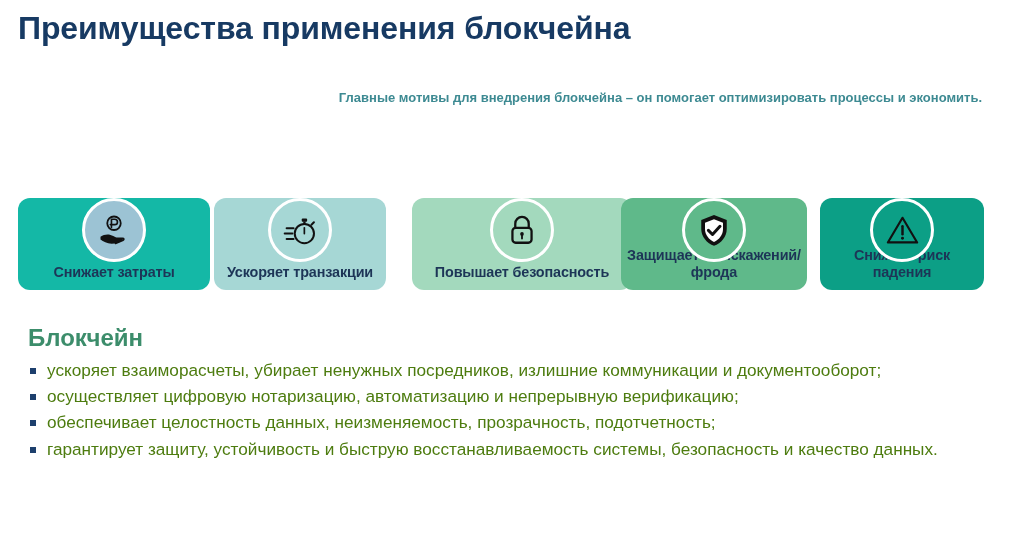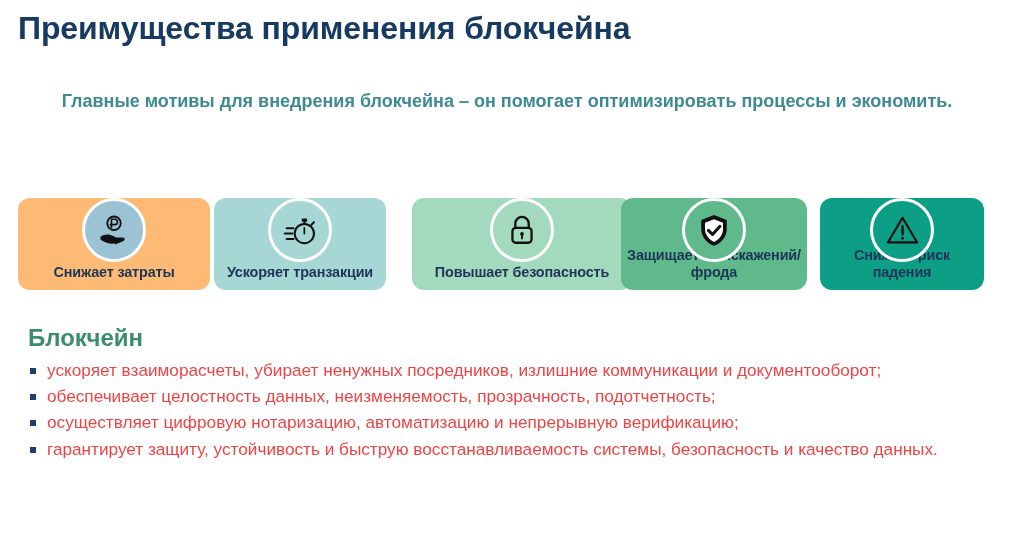--- a/index.html
+++ b/index.html
@@ -36,22 +36,22 @@
     line-height: 1.3;
     white-space: nowrap;
   }
 
   
   .slide-subtitle {
     position: absolute;
     left: 32px;
     top: 88px;
     width: 950px;
-    text-align: center;
-    font-size: 18px;
+    text-align: right;
+    font-size: 13px;
     font-weight: bold;
     color: #3d8a92;
     line-height: 1.52;
   }
 
   
   .cards-row {
     position: absolute;
     left: 18px;
     top: 168px;
@@ -119,21 +119,21 @@
   .bullet-list {
     list-style: none;
     margin: 0;
     padding: 0;
   }
 
   .bullet-item {
     position: relative;
     padding-left: 19px;
     font-size: 17.2px;
-    color: #ef4444;
+    color: #4d7c0f;
     line-height: 1.52;
     margin-bottom: 0px;
     text-align: left;
   }
 
   .bullet-item::before {
     content: "";
     position: absolute;
     left: 2px;
     top: 11px;
@@ -146,21 +146,21 @@
 <body>
 
 <div class="slide">
 
   <div class="slide-title">Преимущества применения блокчейна</div>
 
   <div class="slide-subtitle">Главные мотивы для внедрения блокчейна – он помогает оптимизировать процессы и экономить.</div>
 
   <div class="cards-row">
 
-    <div class="card" style="left:0px; width:192px; background:#fdba74;">
+    <div class="card" style="left:0px; width:192px; background:#14b8a6;">
       <span class="icon-badge" style="background:#9cc3d4;">
         <svg width="36" height="36" viewBox="0 0 48 48" aria-hidden="true">
           <circle cx="24" cy="15" r="9" fill="none" stroke="#111" stroke-width="2.4"></circle>
           <path d="M20.6 20.6 V9.6 h4.4 a3.6 3.6 0 0 1 0 7.2 H19.1" fill="none" stroke="#111" stroke-width="2.2" stroke-linecap="round" stroke-linejoin="round"></path>
           <path d="M6 33 c5.5 -4 12 -4 17 -1 l6 3 h5 c1.6 0 2.6 1.6 1.4 2.6 -3.4 2.8 -9 4.6 -14.6 4.6 -6.2 0 -11.2 -2.4 -14.8 -5.4 z" fill="#111"></path>
           <path d="M28 35 h7.5 c1.8 0 2.3 2 0.7 2.7 L26 42" fill="none" stroke="#111" stroke-width="2.2" stroke-linecap="round"></path>
         </svg>
       </span>
       <div class="card-label">Снижает затраты</div>
     </div>
@@ -214,19 +214,19 @@
       </span>
       <div class="card-label">Снижает риск падения</div>
     </div>
 
   </div>
 
   <div class="body-block">
     <div class="body-heading">Блокчейн</div>
     <ul class="bullet-list">
       <li class="bullet-item">ускоряет взаиморасчеты, убирает ненужных посредников, излишние коммуникации и документооборот;</li>
+      <li class="bullet-item">осуществляет цифровую нотаризацию, автоматизацию и непрерывную верификацию;</li>
       <li class="bullet-item">обеспечивает целостность данных, неизменяемость, прозрачность, подотчетность;</li>
-      <li class="bullet-item">осуществляет цифровую нотаризацию, автоматизацию и непрерывную верификацию;</li>
       <li class="bullet-item">гарантирует защиту, устойчивость и быструю восстанавливаемость системы, безопасность и качество данных.</li>
     </ul>
   </div>
 
 </div>
 
 </body></html>

